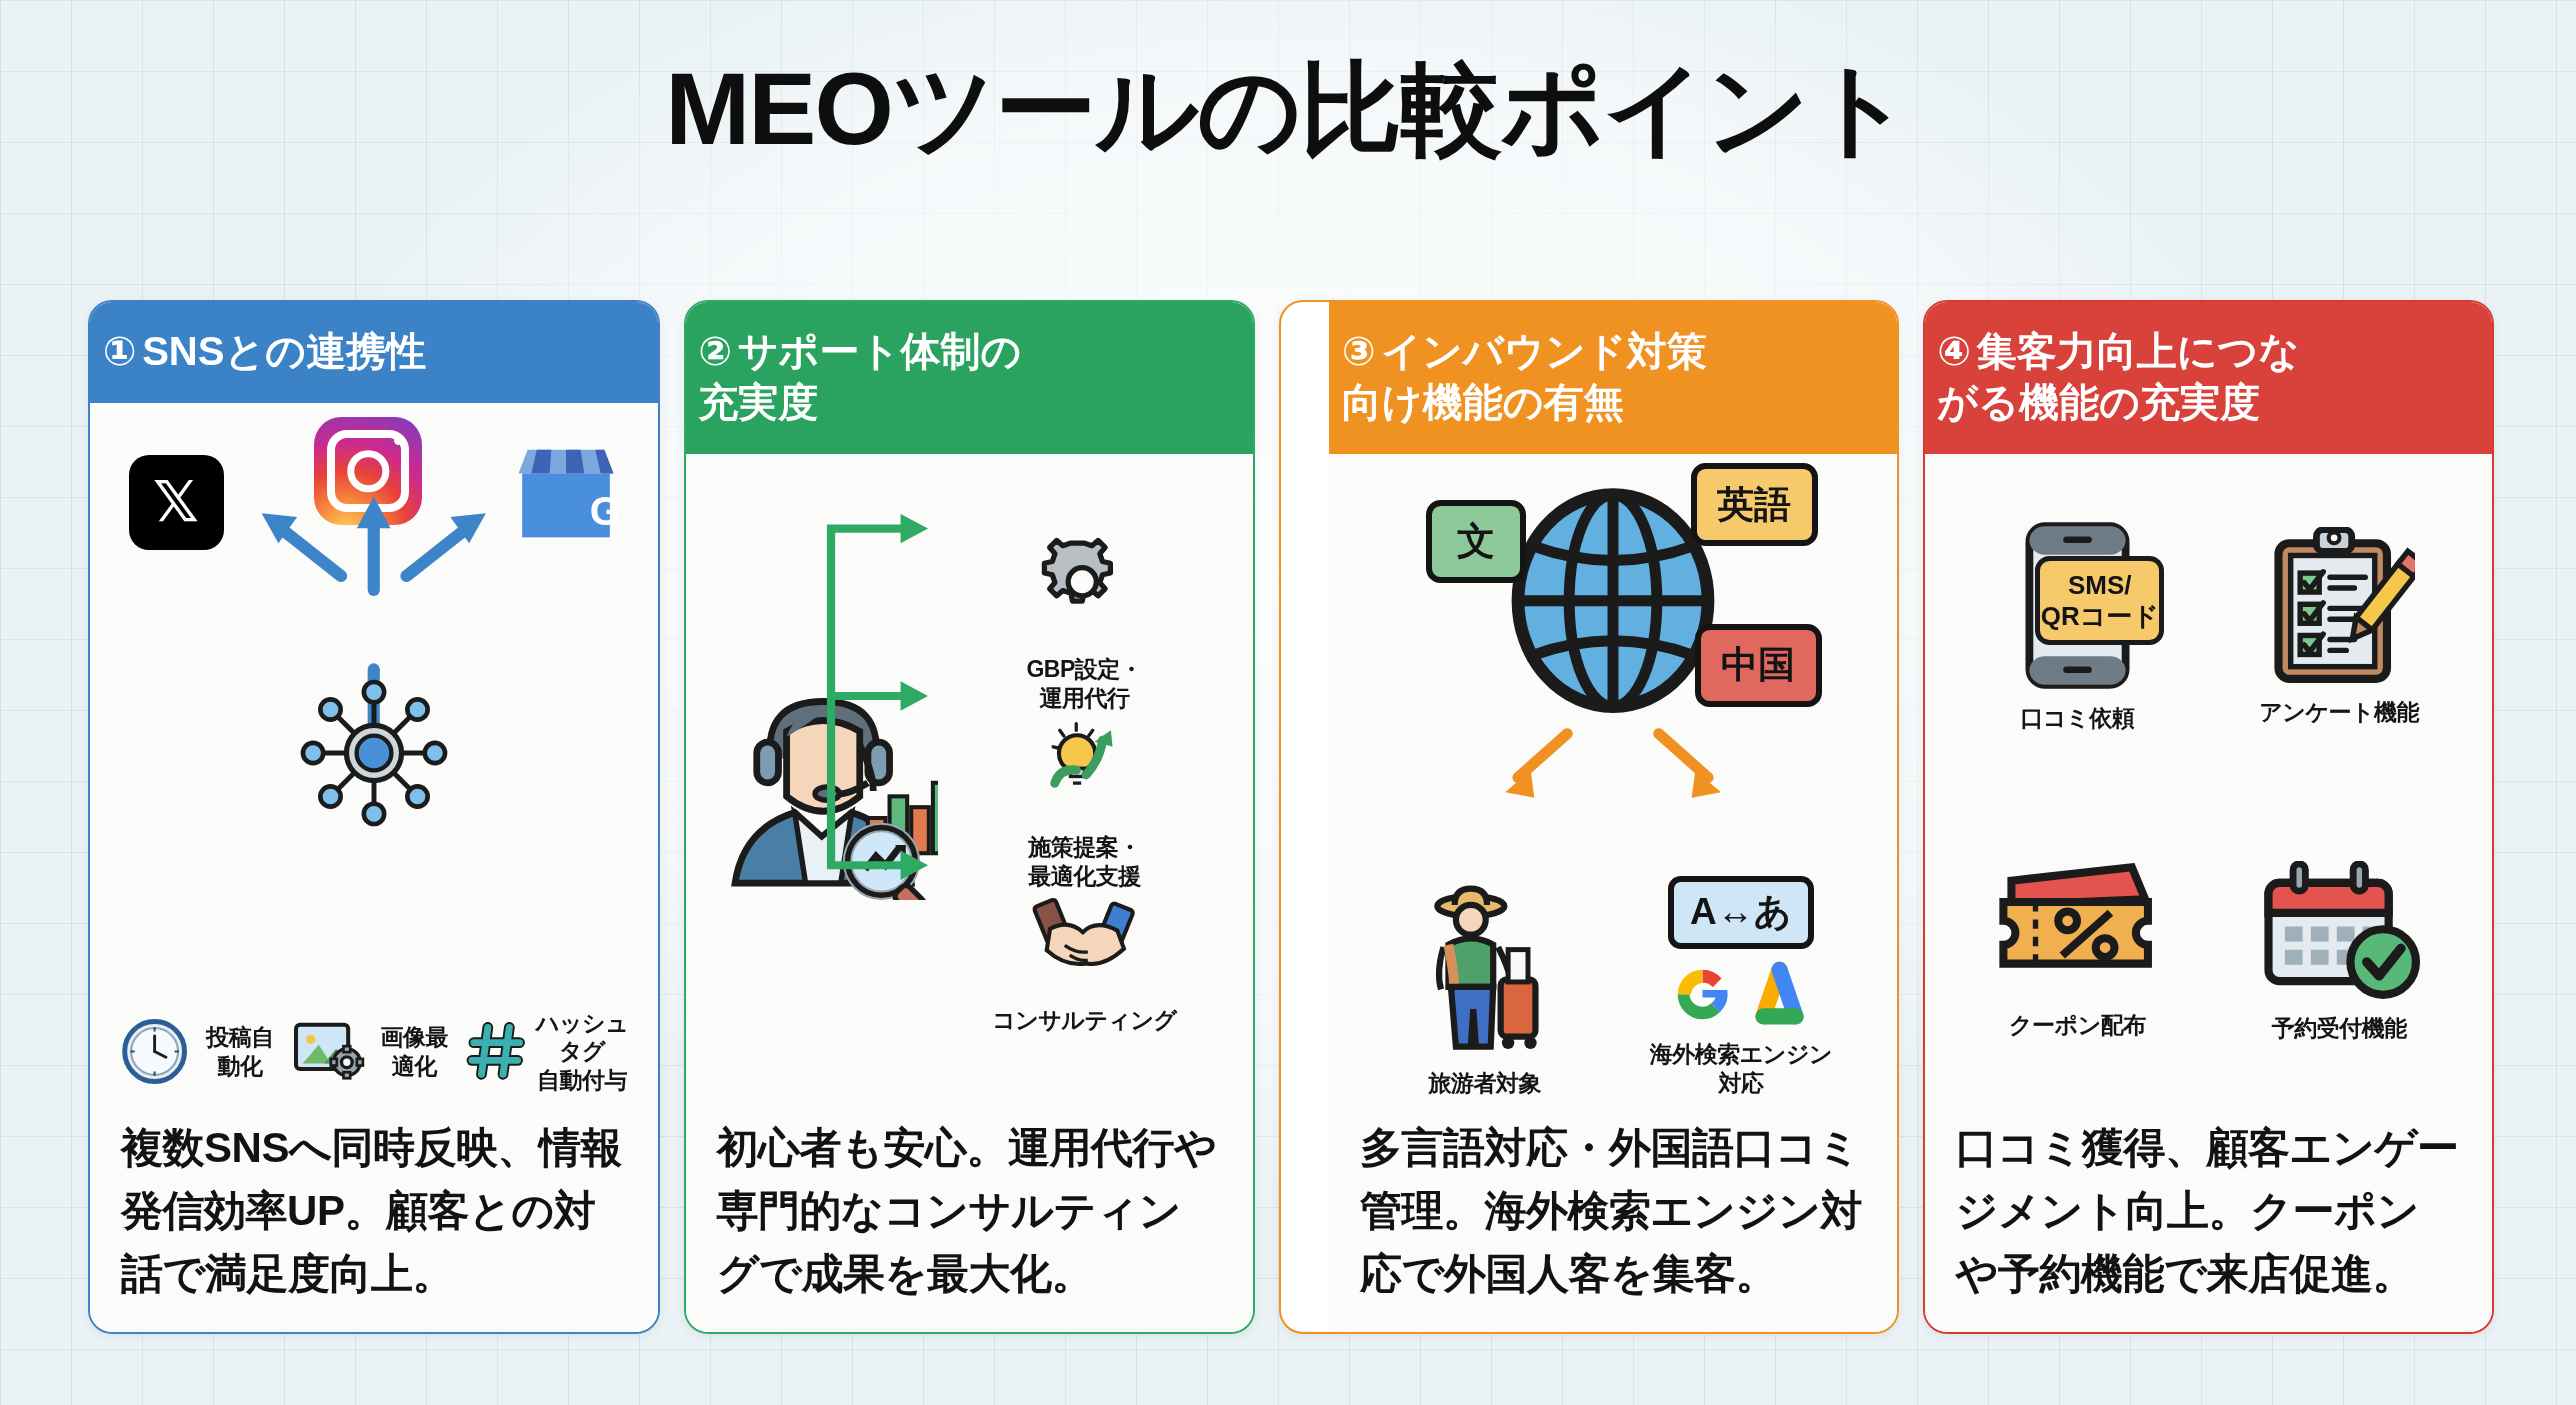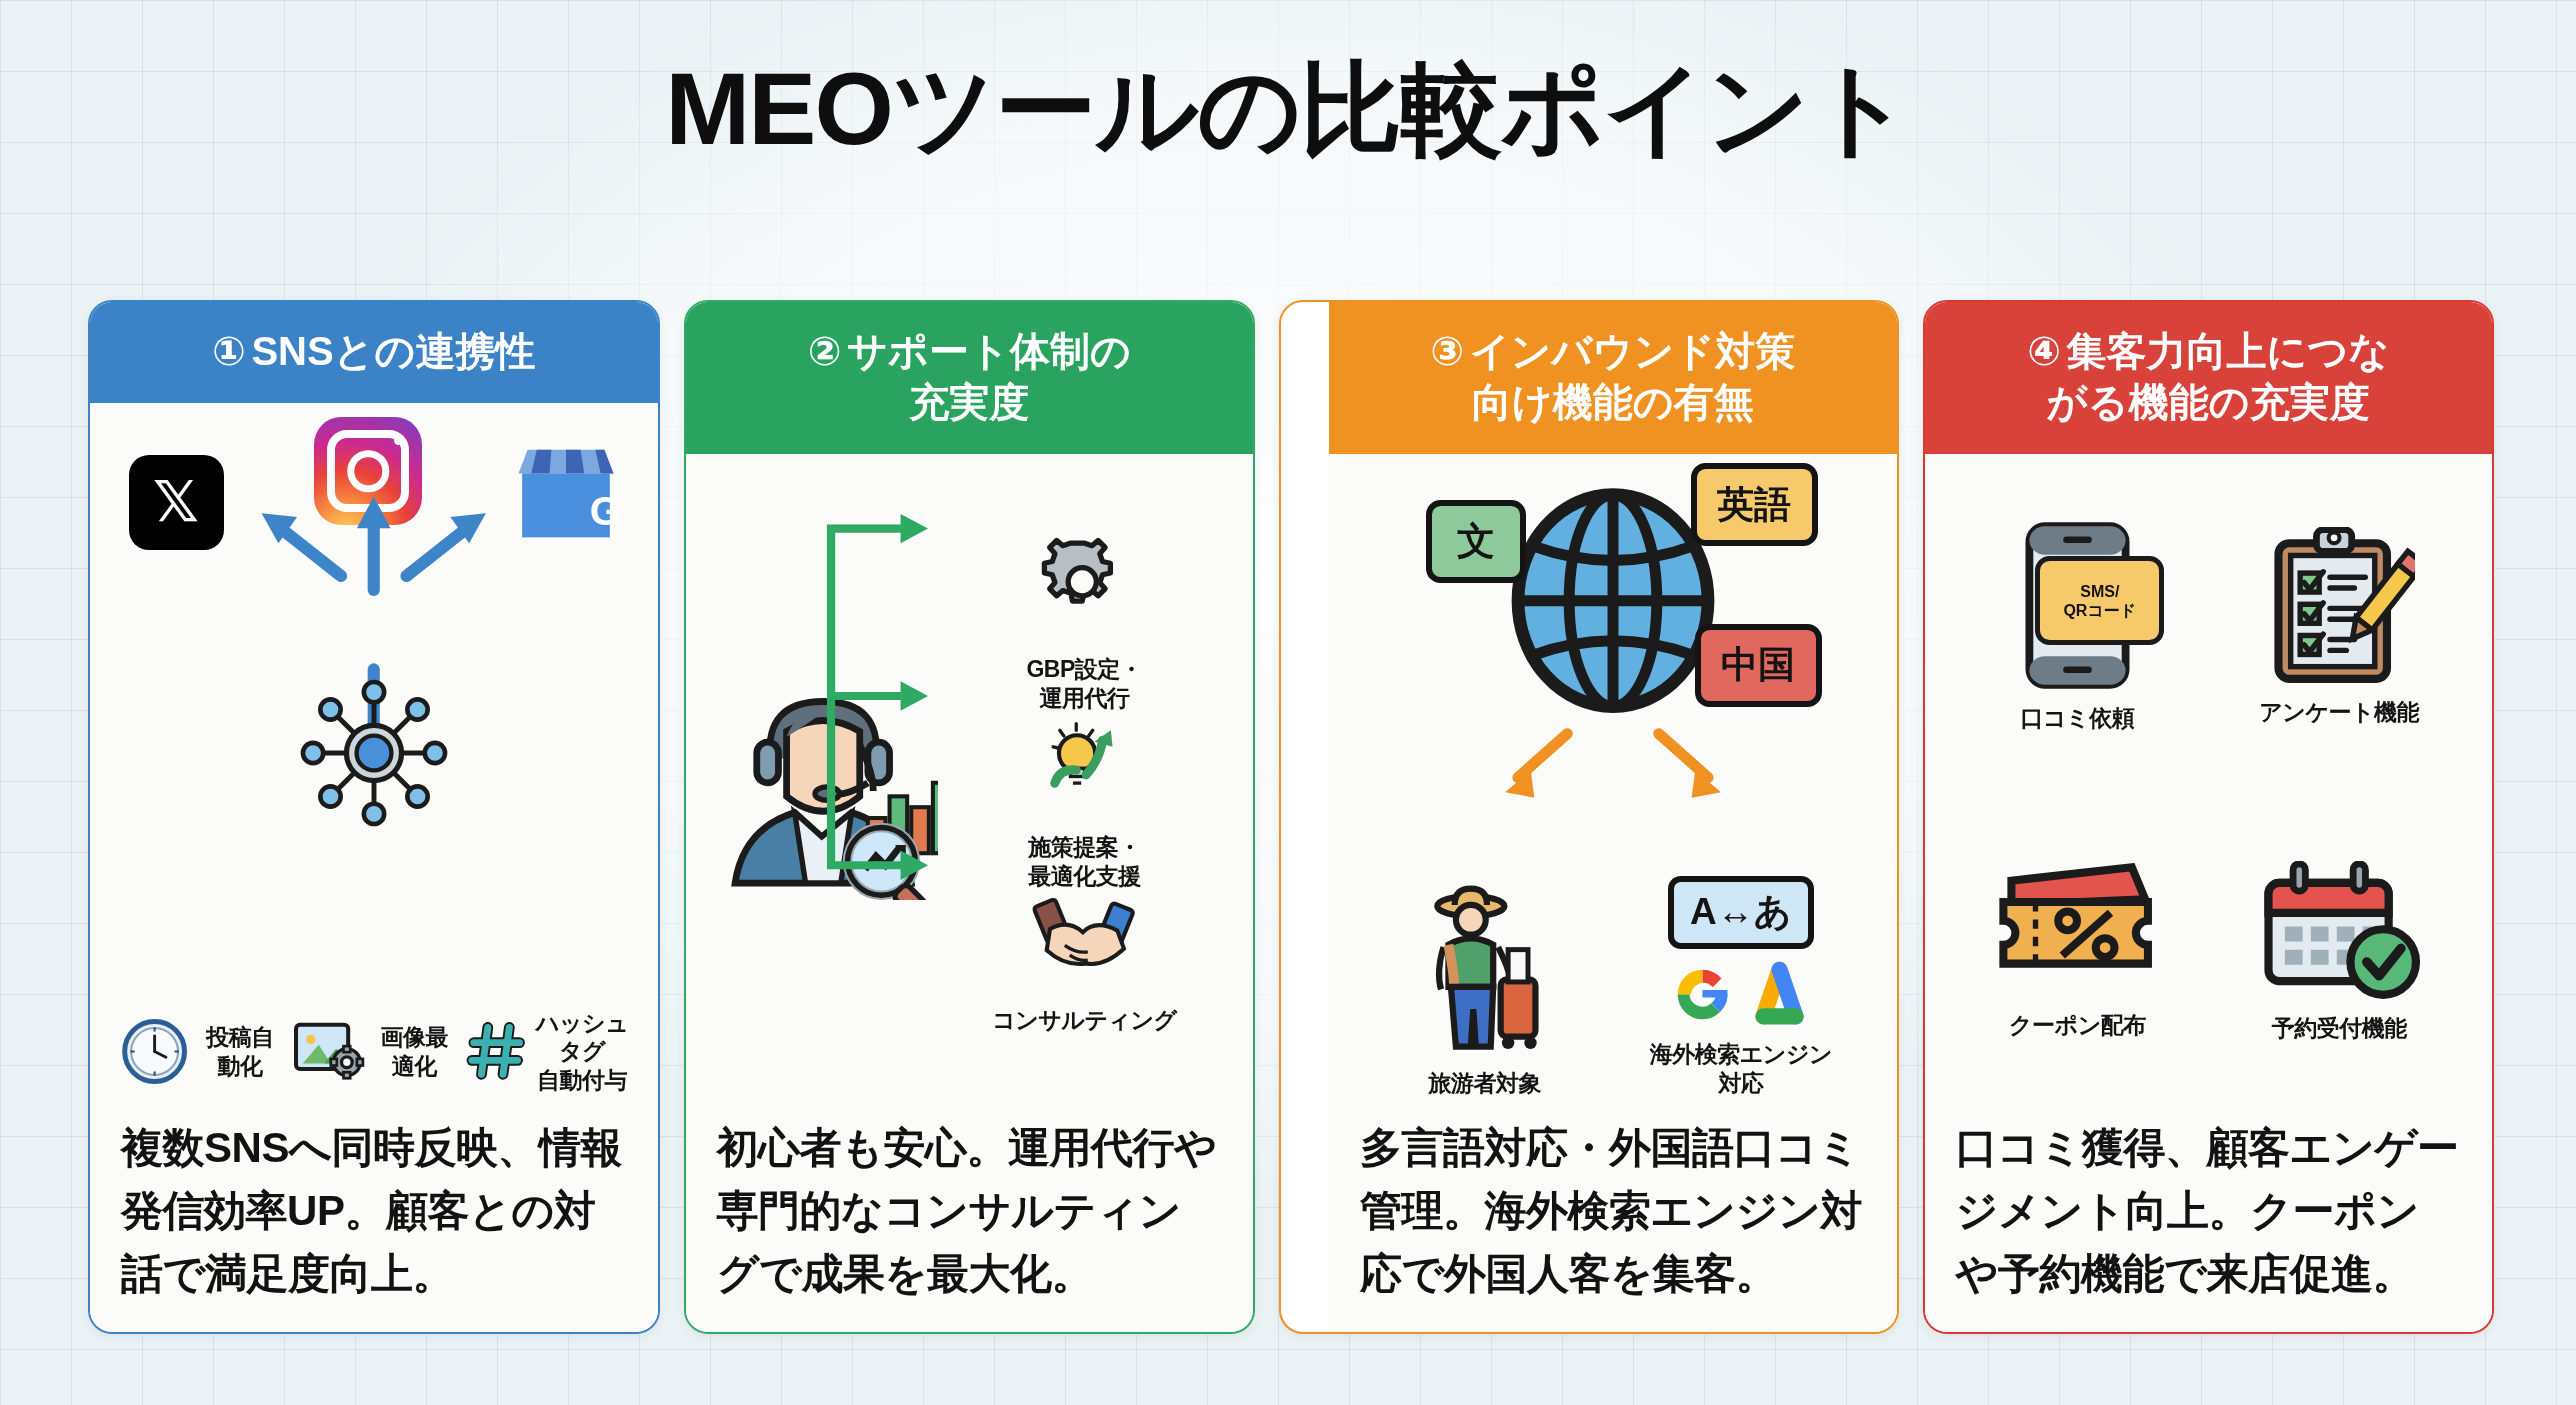--- a/index.html
+++ b/index.html
@@ -55,21 +55,21 @@
     box-shadow:0 2.7px 9.1px rgba(40,60,80,.07);
     position:relative;
   }
   .card.blue{border-color:#3c82c4;}
   .card.green{border-color:#2faa64;}
   .card.orange{border-color:#ef9222;padding-left:48px;}
   .card.red{border-color:#d83a32;}
 
   .card-head{
     color:#fff;
-    text-align:center;
+    text-align:left;
     font-size:40px;
     font-weight:bold;
     line-height:1.28;
     padding:24px 12.8px 25.6px;
     letter-spacing:0px;
   }
   .card.blue .card-head{background:#3b82c6;}
   .card.green .card-head{background:#29a35f;}
   .card.orange .card-head{background:#ef9222;}
   .card.red .card-head{background:#d8423a;}
@@ -467,21 +467,21 @@
 
             <div class="c4-cell">
               <div style="position:relative;">
                 <svg width="119" height="169" viewBox="0 0 90 130">
                   <rect x="8" y="4" width="74" height="122" rx="12" fill="#e3ebf0" stroke="#1b1b1b" stroke-width="6"></rect>
                   <rect x="8" y="4" width="74" height="22" rx="12" fill="#6e7c88"></rect>
                   <rect x="8" y="104" width="74" height="22" rx="12" fill="#6e7c88"></rect>
                   <rect x="34" y="12" width="22" height="5" rx="2.5" fill="#1b1b1b"></rect>
                   <rect x="34" y="112" width="22" height="5" rx="2.5" fill="#1b1b1b"></rect>
                 </svg>
-                <div style="position:absolute;right:-27.4px;top:35px;width:119px;height:79px;background:#f6c96a;border:5.5px solid #1b1b1b;border-radius:14.6px;display:flex;align-items:center;justify-content:center;text-align:center;font-size:16px;font-weight:bold;white-space:pre-line;line-height:1.2;color:#141414;">SMS/
+                <div style="position:absolute;right:-27.4px;top:35px;width:119px;height:79px;background:#f6c96a;border:5.5px solid #1b1b1b;border-radius:14.6px;display:flex;align-items:center;justify-content:center;text-align:center;font-size:26px;font-weight:bold;white-space:pre-line;line-height:1.2;color:#141414;">SMS/
 QRコード</div>
               </div>
               <div class="cap">口コミ依頼</div>
             </div>
 
             <div class="c4-cell">
               <svg width="151" height="160" viewBox="0 0 110 118">
                 <rect x="10" y="12" width="80" height="100" rx="8" fill="#c08a62" stroke="#1b1b1b" stroke-width="6"></rect>
                 <rect x="19" y="21" width="62" height="82" fill="#e3ebf0" stroke="#1b1b1b" stroke-width="4"></rect>
                 <rect x="38" y="2" width="26" height="16" rx="5" fill="#c9d2d8" stroke="#1b1b1b" stroke-width="5"></rect>

